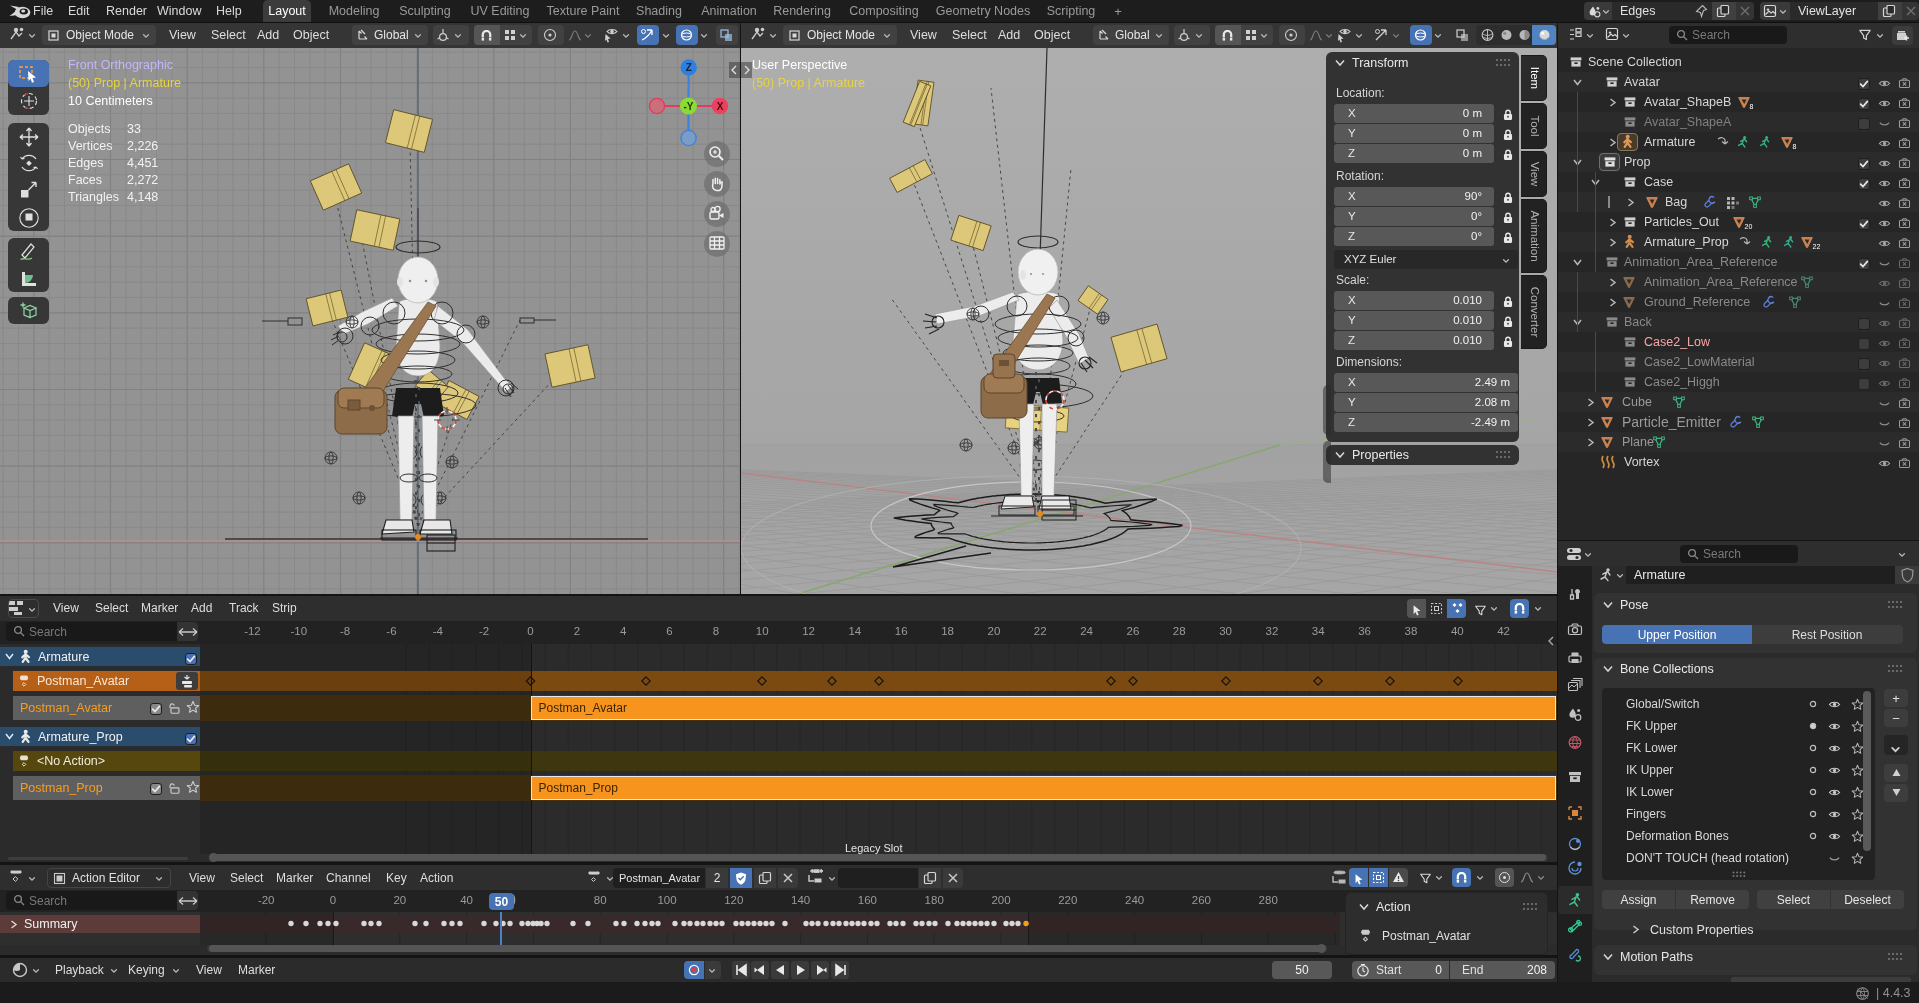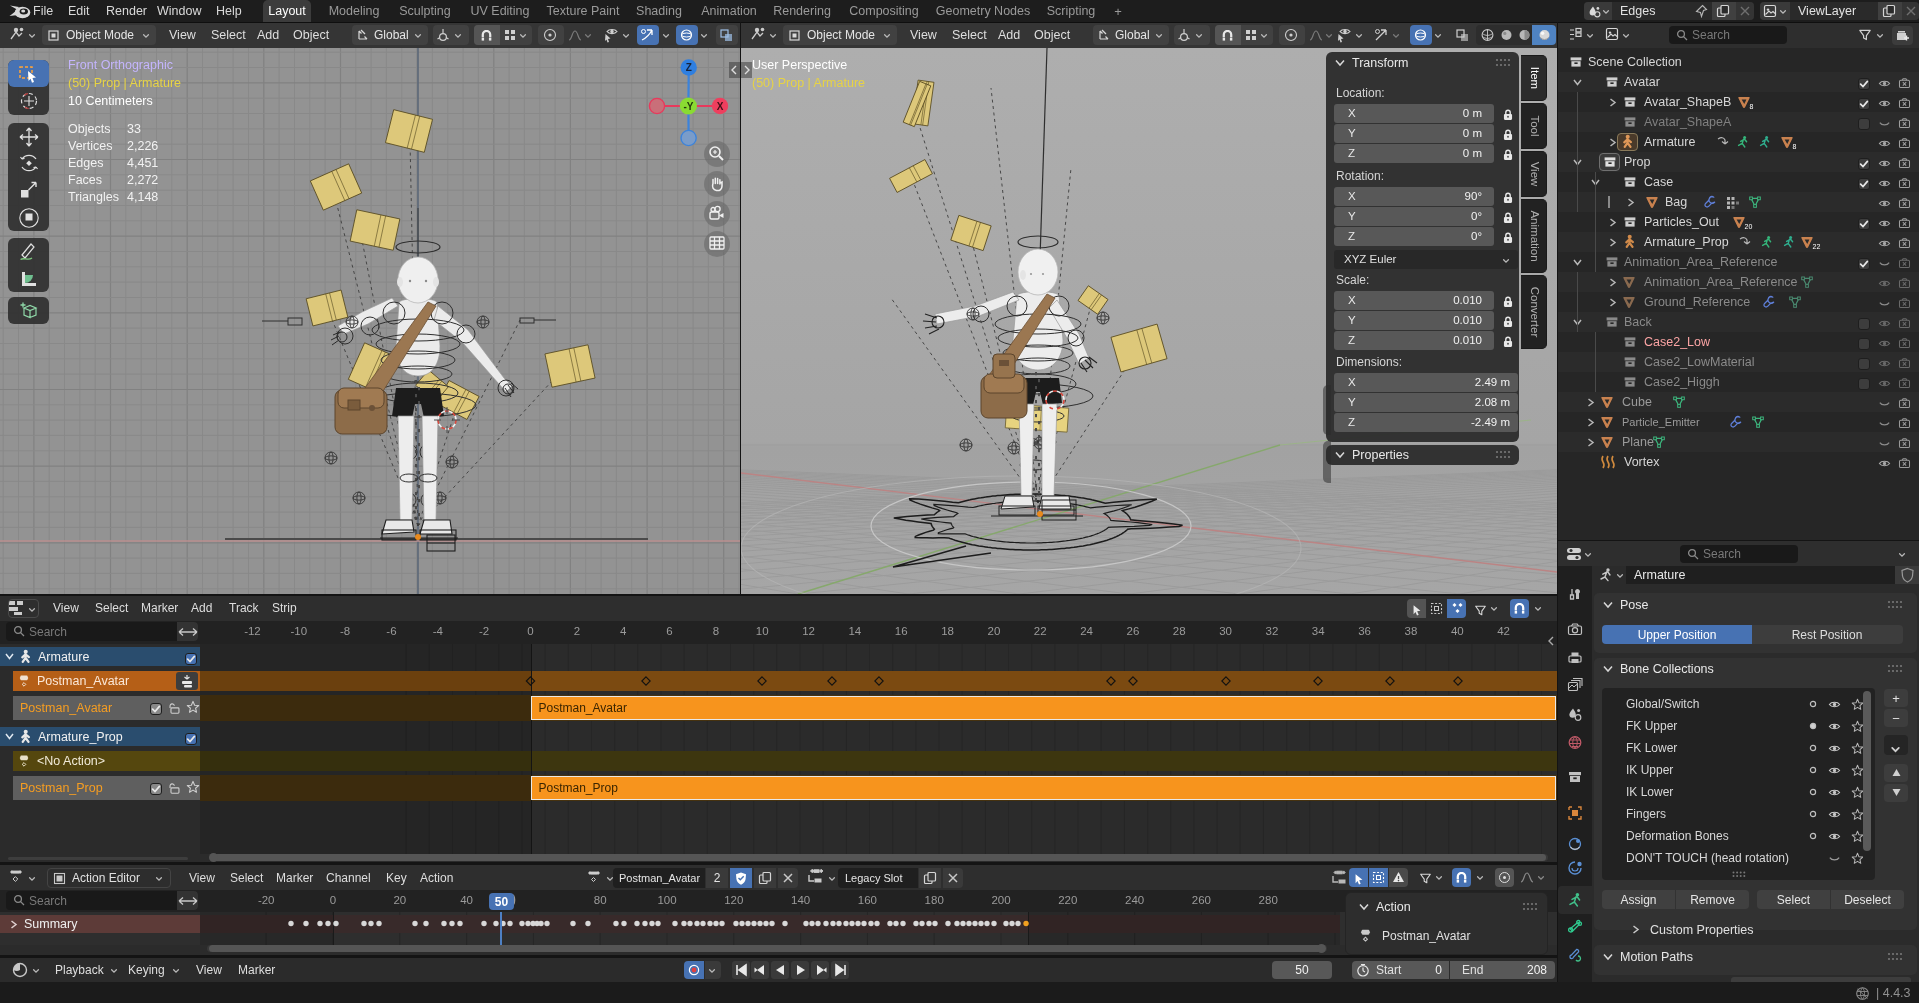--- a/index.html
+++ b/index.html
@@ -1471,21 +1471,21 @@
         <path d="M4.5 3.4 L5.5 1.8 L8.5 1.8 L9.5 3.4" fill="none" stroke="#9a9a9a" stroke-width="1.1"></path>
         <path d="M5.2 5.6 L8.8 9.2 M8.8 5.6 L5.2 9.2" stroke="#9a9a9a" stroke-width="1.1"></path>
       </svg></div>
     <svg style="position:absolute;left:1585px;top:417px;" width="11" height="11" viewBox="0 0 11 11">
       <path d="M3.5 2 L8 5.5 L3.5 9" stroke="#b8b8b8" stroke-width="1.5" fill="none"></path>
     </svg>
     <div style="position:absolute;left:1600px;top:415px"><svg width="14" height="14" viewBox="0 0 14 14" style="overflow:visible">
         <path d="M2 2.6 L12 2.6 L7.6 11.8 C7.3 12.4 6.7 12.4 6.4 11.8 Z" fill="#c9824f" stroke="#c9824f" stroke-width="1.4" stroke-linejoin="round"></path>
         <path d="M4.6 4.6 L9.4 4.6 L7.3 9 Z" fill="#2a2a2a"></path>
       </svg></div>
-    <div style="position:absolute;left:1622px;top:422px;transform:translateY(-50%);white-space:nowrap;font-size:11px;font-weight:normal;color:#9a9a9a;line-height:1">Particle_Emitter</div>
+    <div style="position:absolute;left:1622px;top:422px;transform:translateY(-50%);white-space:nowrap;font-size:14px;font-weight:normal;color:#9a9a9a;line-height:1">Particle_Emitter</div>
     <div style="position:absolute;left:1729px;top:415px"><svg width="14" height="14" viewBox="0 0 14 14">
         <path d="M10.8 2.2 A3.2 3.2 0 1 0 11.6 7.2 L8.6 8.4 L5.6 11.4 A1.6 1.6 0 1 1 2.6 8.4 L5.6 5.6 L6.8 2.4 A3.2 3.2 0 0 1 10.8 2.2 Z" fill="none" stroke="#5f7fd8" stroke-width="1.3" stroke-linejoin="round"></path>
       </svg></div>
     <div style="position:absolute;left:1751px;top:415px"><svg width="14" height="14" viewBox="0 0 14 14">
         <path d="M3 3.4 L11 3.4 L7 11 Z" fill="none" stroke="#3db67e" stroke-width="1.2" stroke-linejoin="round"></path>
         <rect x="1.7" y="2" width="2.7" height="2.7" fill="#262626" stroke="#3db67e" stroke-width="1"></rect>
         <rect x="9.6" y="2" width="2.7" height="2.7" fill="#262626" stroke="#3db67e" stroke-width="1"></rect>
         <rect x="5.7" y="9.6" width="2.7" height="2.7" fill="#262626" stroke="#3db67e" stroke-width="1"></rect>
       </svg></div>
     <div style="position:absolute;left:1878px;top:415.5px"><svg width="13" height="13" viewBox="0 0 14 14">
@@ -2149,21 +2149,21 @@
         <rect x="6" y="0.8" width="5" height="2.6"></rect>
         <path d="M11.5 2 l1.7-1.7 l1.7 1.7 l-1.7 1.7Z"></path>
         <path d="M1 6 L1 12 L6 12" fill="none" stroke-width="1.4"></path>
         <rect x="7" y="10" width="6" height="3"></rect>
       </g>
     </svg>
     <div style="position:absolute;left:828px;top:878px;transform:translateY(-50%)"><svg width="8" height="8" viewBox="0 0 10 10" style="vertical-align:middle">
         <path d="M2 3.5 L5 6.5 L8 3.5" stroke="#b8b8b8" stroke-width="1.6" fill="none" stroke-linecap="round"></path>
       </svg></div>
     <div style="position:absolute;left:838px;top:868px;width:80px;height:20px;background:#1f1f1f;border-radius:4px 0 0 4px;"></div>
-    <div style="position:absolute;left:845px;top:878px;transform:translateY(-50%);white-space:nowrap;font-size:11px;font-weight:normal;color:#e5e5e5;line-height:1">Legacy Slot</div>
+    <div style="position:absolute;left:845px;top:848px;transform:translateY(-50%);white-space:nowrap;font-size:11px;font-weight:normal;color:#e5e5e5;line-height:1">Legacy Slot</div>
     <div style="position:absolute;left:919px;top:868px;width:22px;height:20px;background:#3a3a3a;"></div>
     <svg style="position:absolute;left:923px;top:871px;" width="14" height="14" viewBox="0 0 14 14">
       <rect x="1.5" y="4" width="7.5" height="8.5" rx="1" fill="none" stroke="#d5d5d5" stroke-width="1.2"></rect>
       <rect x="5" y="1.5" width="7.5" height="8.5" rx="1" fill="#3a3a3a" stroke="#d5d5d5" stroke-width="1.2"></rect>
     </svg>
     <div style="position:absolute;left:943px;top:868px;width:20px;height:20px;background:#3a3a3a;border-radius:0 4px 4px 0;"></div>
     <svg style="position:absolute;left:947px;top:872px;" width="12" height="12" viewBox="0 0 12 12">
       <path d="M2 2 L10 10 M10 2 L2 10" stroke="#c8c8c8" stroke-width="1.5"></path>
     </svg>
     <svg style="position:absolute;left:1331px;top:869px;" width="16" height="17" viewBox="0 0 16 17">

